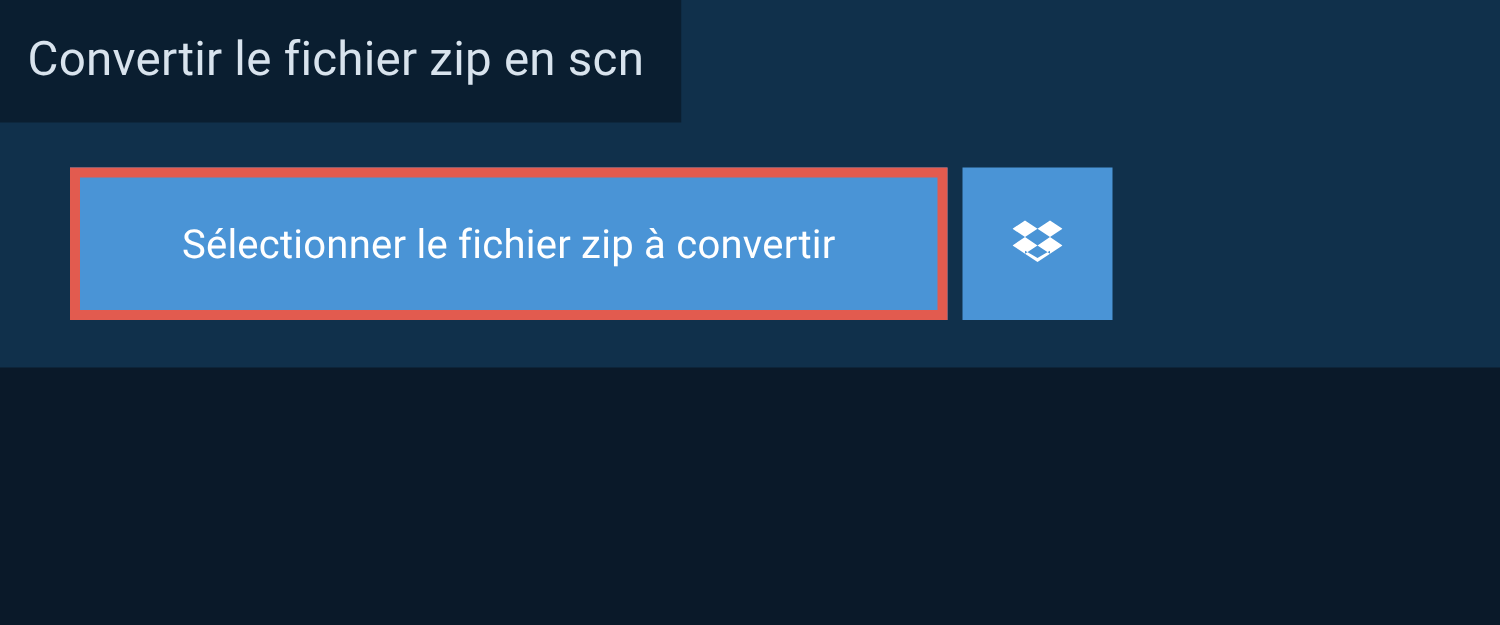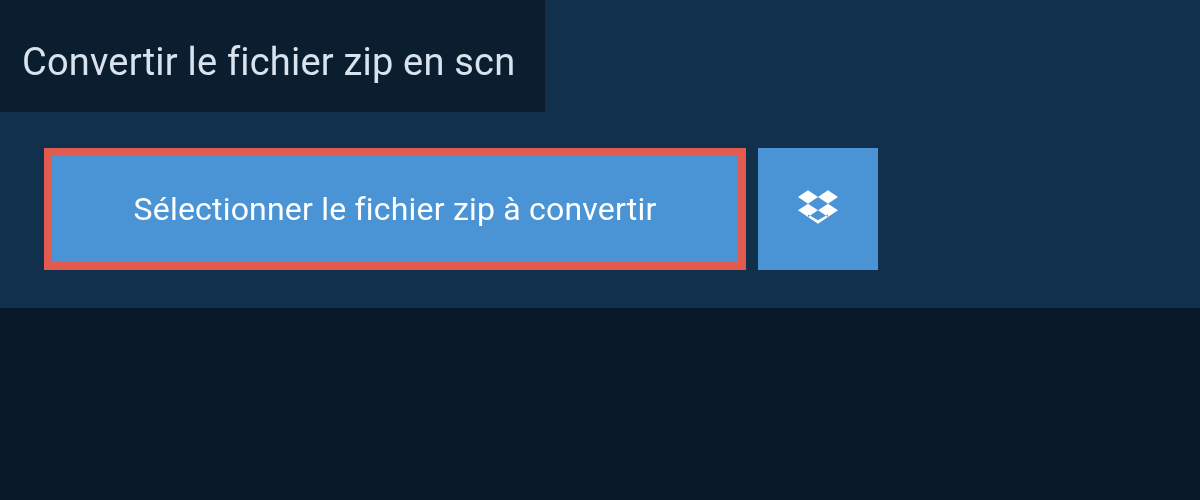--- a/index.html
+++ b/index.html
@@ -14,32 +14,32 @@
       font-family: -apple-system, BlinkMacSystemFont, "Segoe UI", Roboto, Helvetica, Arial, sans-serif;
       overflow: hidden;
     }
     .container {
       background: #10304b;
       padding-bottom: 38px;
     }
     .title-wrapper {
       background: #0a1e30;
       display: inline-block;
-      padding: 40px 30px 28px 22px;
+      padding: 26px 30px 28px 22px;
     }
     .title {
       color: #d8e3ed;
       font-size: 38px;
       font-weight: 400;
       letter-spacing: 0.2px;
     }
     .button-row {
       display: flex;
       gap: 12px;
-      padding: 36px 0 0 44px;
+      padding: 36px 0 0 56px;
     }
     .select-button {
       background: #4a94d6;
       border: 8px solid #e25b4f;
       padding: 34px 40px;
       display: flex;
       align-items: center;
       justify-content: center;
       cursor: pointer;
       width: 702px;

